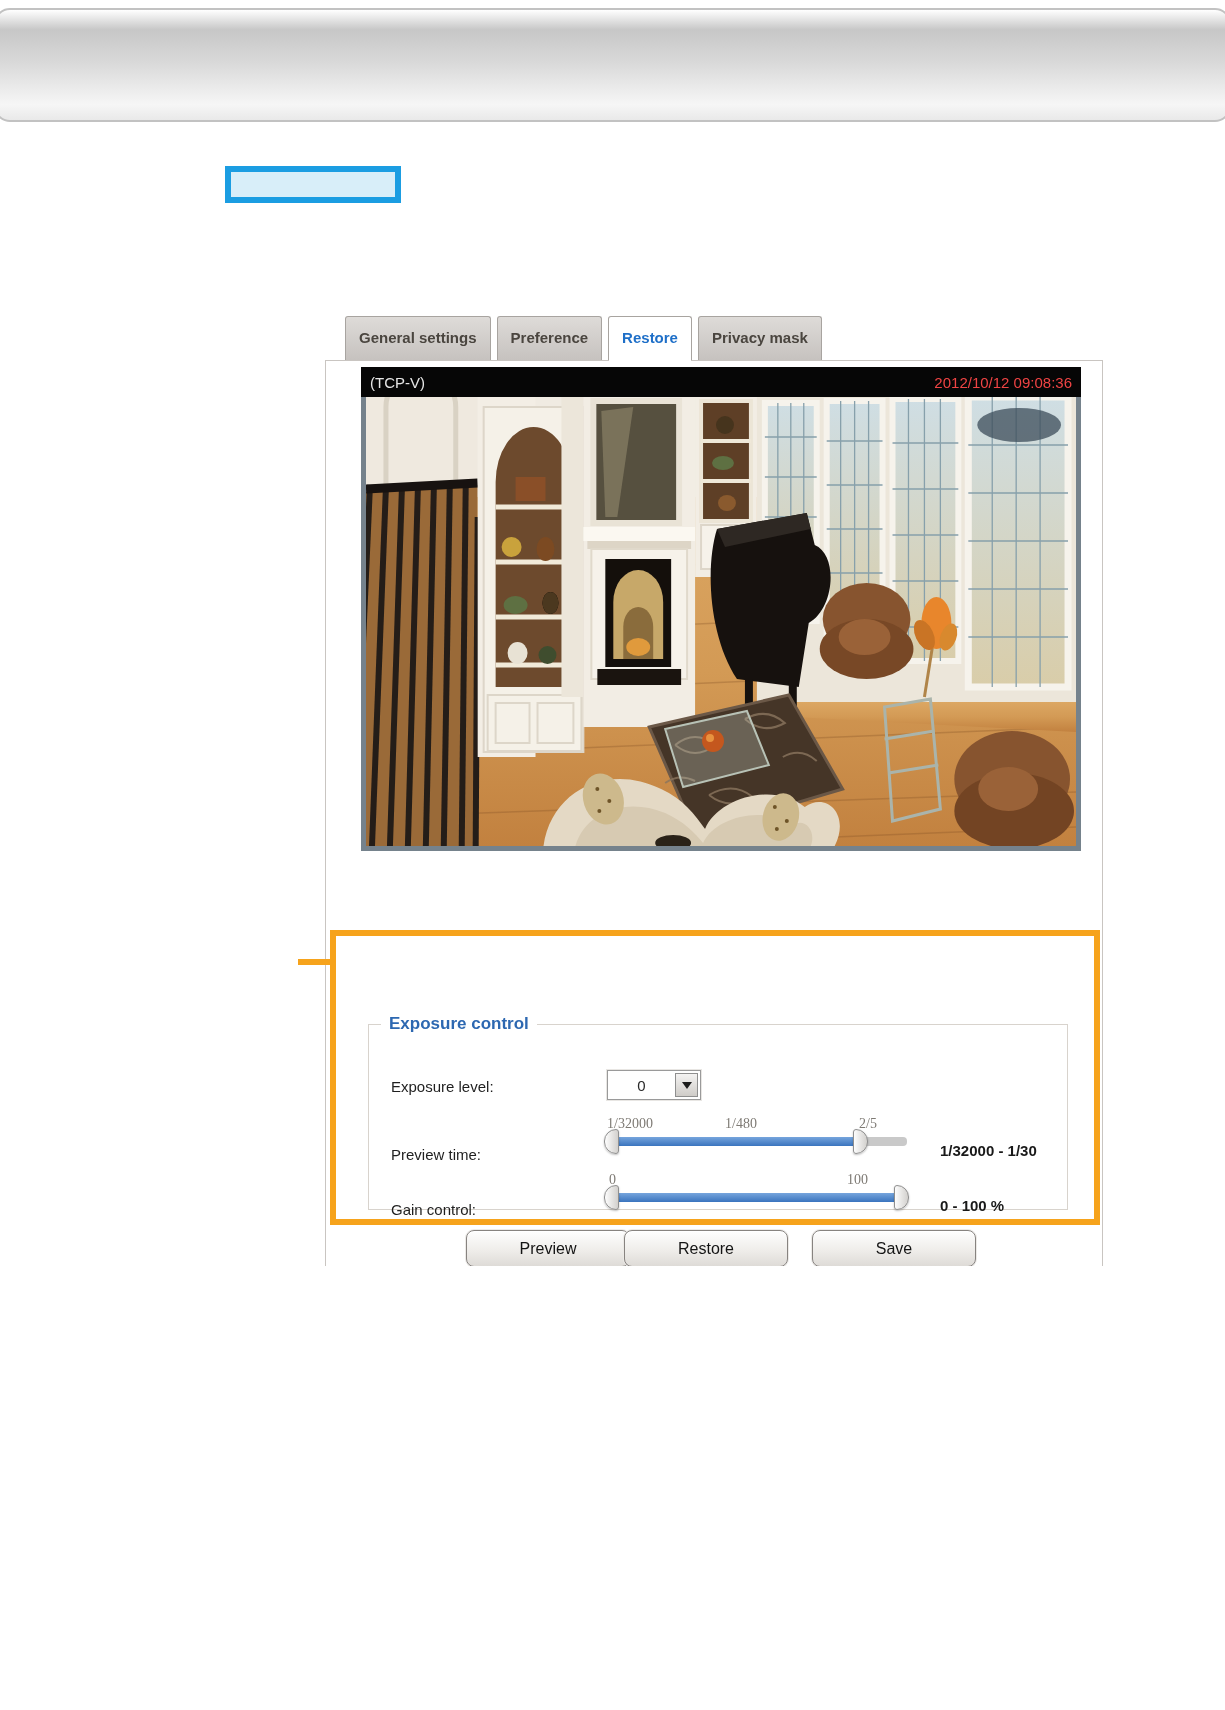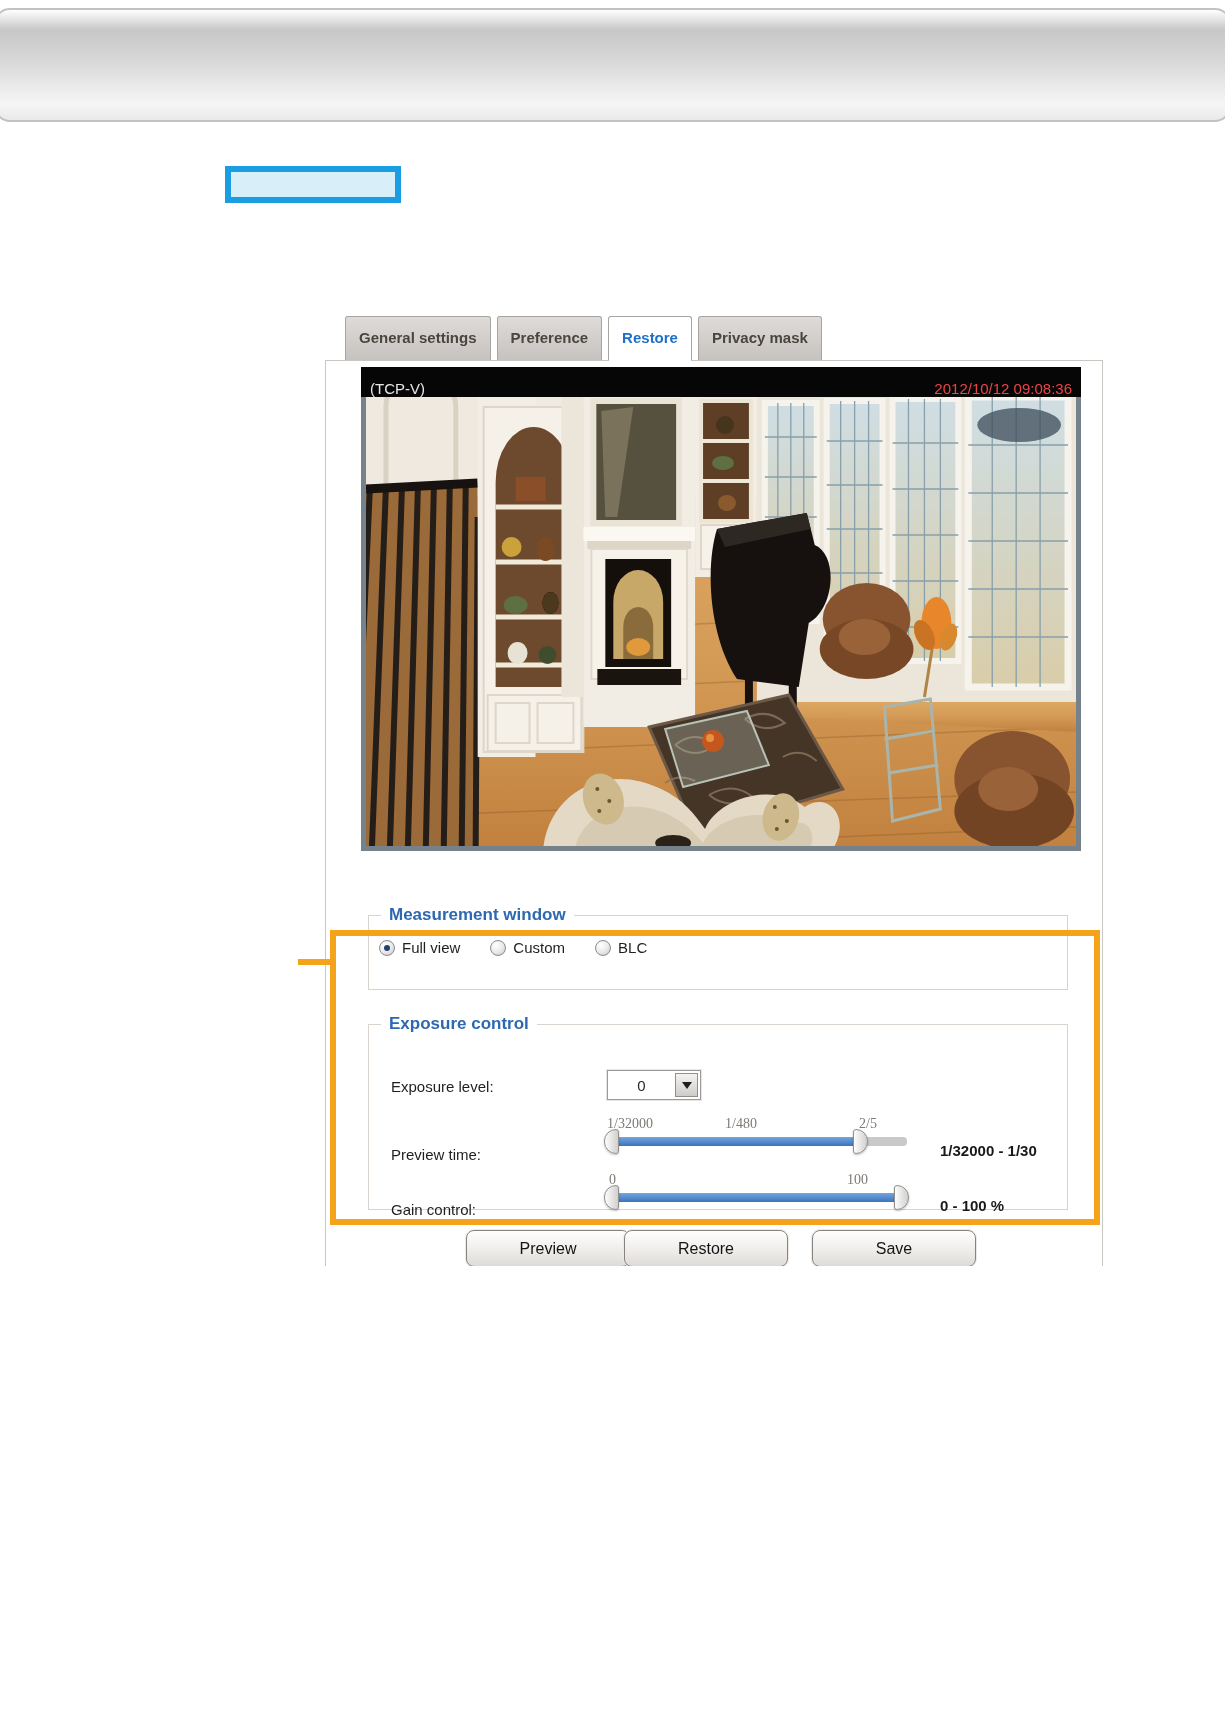--- a/index.html
+++ b/index.html
@@ -25,21 +25,21 @@
   .tab.active { background:#ffffff; color:#1e6fc8; position:relative; }
   .tab.active::after { content:""; position:absolute; left:0; right:0; bottom:-2px; height:3px; background:#fff; }
 
   
   .panel { position:absolute; left:325px; top:360px; width:778px; height:912px;
     background:#ffffff; border:1px solid #c9c5c1; z-index:1; }
 
   
   .video { position:absolute; left:361px; top:367px; width:720px; z-index:2; }
   .osd { height:30px; background:#060606; color:#e6e6e6; font-size:15px;
-    display:flex; align-items:flex-end; justify-content:space-between; padding:0 9px; }
+    display:flex; align-items:center; justify-content:space-between; padding:0 9px; }
   .osd .ts { color:#ef4444; }
   .vframe { border-left:5px solid #75828c; border-right:5px solid #75828c; border-bottom:5px solid #75828c;
     width:720px; height:454px; background:#d8b277; }
   .vframe svg { display:block; width:710px; height:449px; }
 
   
   .callout { position:absolute; left:330px; top:930px; width:770px; height:295px;
     border:6px solid #f6a31c; z-index:4; pointer-events:none; }
   .leader { position:absolute; left:298px; top:959px; width:34px; height:6px; background:#f6a31c; z-index:4; }
 
@@ -284,37 +284,20 @@
           </g>
           <ellipse cx="308" cy="446" rx="18" ry="8" fill="#2a2218"></ellipse>
         </g>
       </svg>
     </div>
   </div>
 
   <div class="leader"></div>
   <div class="callout"></div>
 
-  <fieldset class="fs-mw">
-    <legend>Measurement window</legend>
-    <div class="radio-row">
-      <div class="radio-opt selected">
-        <span class="radio"></span>
-        <span>Full view</span>
-      </div>
-      <div class="radio-opt">
-        <span class="radio"></span>
-        <span>Custom</span>
-      </div>
-      <div class="radio-opt">
-        <span class="radio"></span>
-        <span>BLC</span>
-      </div>
-    </div>
-  </fieldset>
 
   <fieldset class="fs-ec">
     <legend>Exposure control</legend>
 
     <span class="lbl lbl-level">Exposure level:</span>
     <div class="combo">
       <span class="val">0</span>
       <span class="dd-btn">
         <span class="dd-arrow"></span>
       </span>

